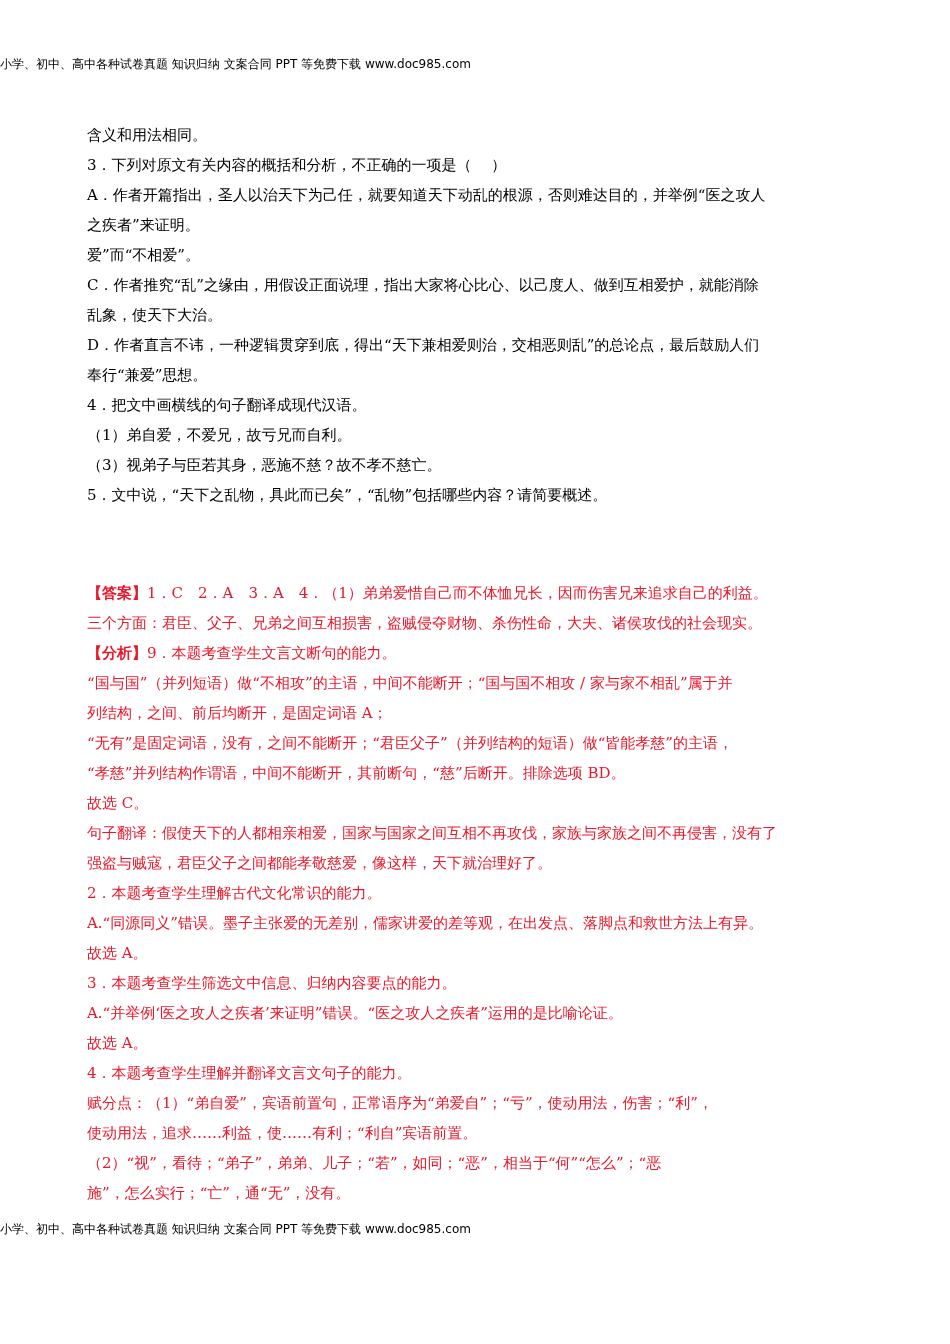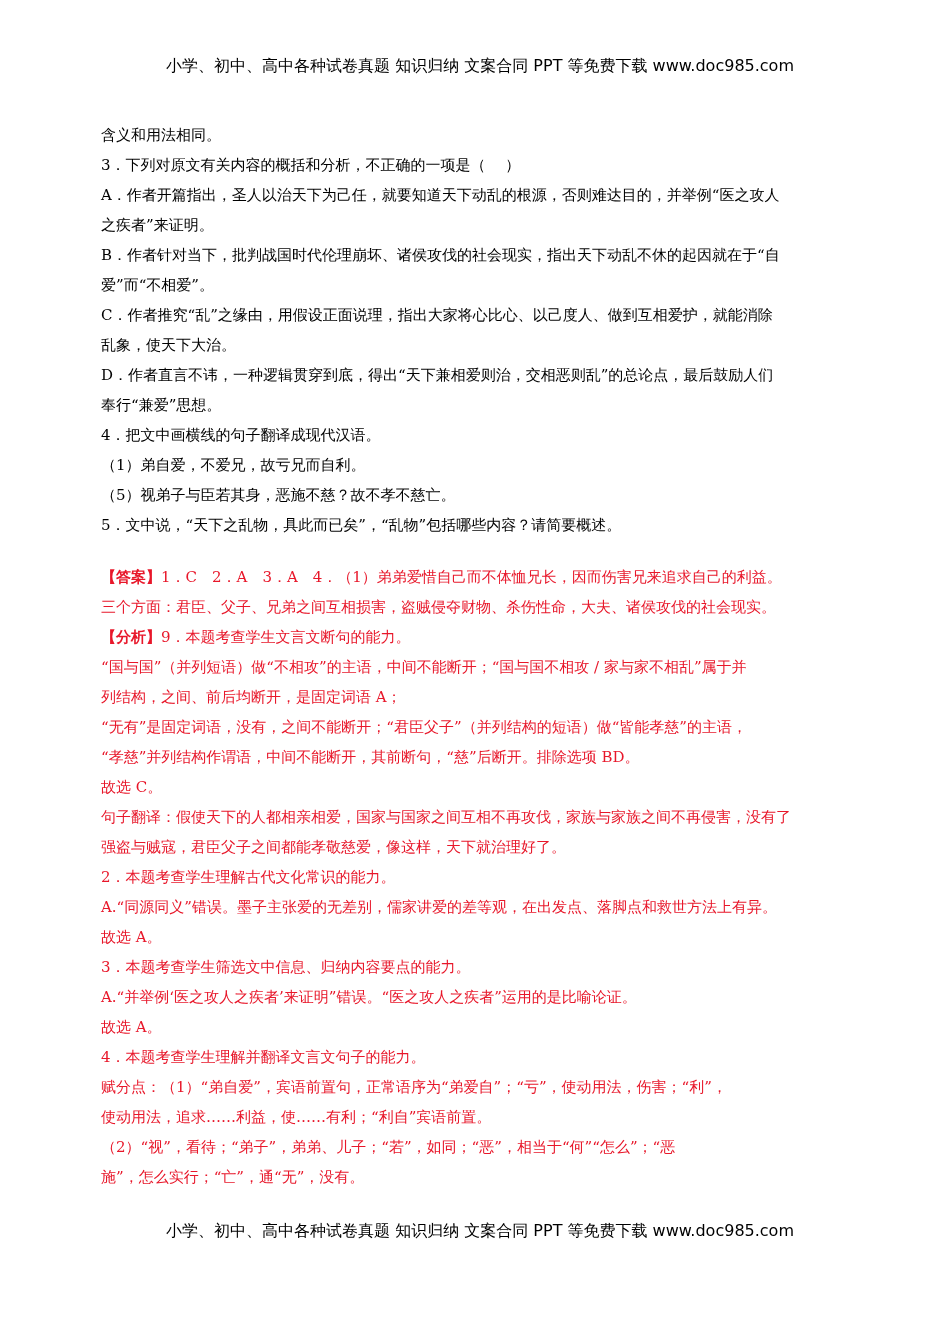--- a/index.html
+++ b/index.html
@@ -1,47 +1,46 @@
 <!DOCTYPE html>
 <html><head>
 <meta charset="utf-8">
 <style>
   html, body { margin: 0; padding: 0; background: #ffffff; }
   body { width: 950px; height: 1344px; position: relative; overflow: hidden;
          font-family: "DejaVu Serif", "Liberation Serif", serif; color: #000; }
-  .header, .footer { position: absolute; left: 0; width: 794px; text-align: right;
-         font-family: "DejaVu Sans", "Liberation Sans", sans-serif; font-size: 16px; color: #000; }
+  .header, .footer { position: absolute; left: 0; width: 794px; text-align: left;
+         font-family: "DejaVu Sans", "Liberation Sans", sans-serif; font-size: 12px; color: #000; }
   .header { top: 56px; }
   .footer { top: 1221px; }
-  .body-text { position: absolute; left: 101px; top: 120px; width: 780px; }
+  .body-text { position: absolute; left: 87px; top: 120px; width: 780px; }
   .line { font-size: 15px; line-height: 30px; height: 30px; white-space: nowrap; }
-  .red { color: #e8172a; }
+  .red { color: #e8172a; margin-top: 46px; }
   .red .bracket { font-weight: bold; }
   .gap { height: 22px; }
   .pad-right { display: inline-block; width: 92px; }
 </style>
 </head>
 <body>
 
 <div class="header">小学、初中、高中各种试卷真题 知识归纳 文案合同 PPT 等免费下载   www.doc985.com</div>
 
 <div class="body-text">
   <div class="line">含义和用法相同。</div>
   <div class="line">3．下列对原文有关内容的概括和分析，不正确的一项是（　 ）</div>
   <div class="line">A．作者开篇指出，圣人以治天下为己任，就要知道天下动乱的根源，否则难达目的，并举例“医之攻人</div>
   <div class="line">之疾者”来证明。</div>
-  <div class="line">B．作者针对当下，批判战国时代伦理崩坏、诸侯攻伐的社会现实，指出天下动乱不休的起因就在于“自</div>
   <div class="line">爱”而“不相爱”。</div>
   <div class="line">C．作者推究“乱”之缘由，用假设正面说理，指出大家将心比心、以己度人、做到互相爱护，就能消除</div>
   <div class="line">乱象，使天下大治。</div>
   <div class="line">D．作者直言不讳，一种逻辑贯穿到底，得出“天下兼相爱则治，交相恶则乱”的总论点，最后鼓励人们</div>
   <div class="line">奉行“兼爱”思想。</div>
   <div class="line">4．把文中画横线的句子翻译成现代汉语。</div>
   <div class="line">（1）弟自爱，不爱兄，故亏兄而自利。</div>
-  <div class="line">（5）视弟子与臣若其身，恶施不慈？故不孝不慈亡。</div>
+  <div class="line">（3）视弟子与臣若其身，恶施不慈？故不孝不慈亡。</div>
   <div class="line">5．文中说，“天下之乱物，具此而已矣”，“乱物”包括哪些内容？请简要概述。</div>
 
   <div class="gap"></div>
 
   <div class="red">
     <div class="line">
       <span class="bracket">【答案】</span><span>1．C　2．A　3．A　4．（1）弟弟爱惜自己而不体恤兄长，因而伤害兄来追求自己的利益。</span>
     </div>
     <div class="line">三个方面：君臣、父子、兄弟之间互相损害，盗贼侵夺财物、杀伤性命，大夫、诸侯攻伐的社会现实。</div>
     <div class="line">

